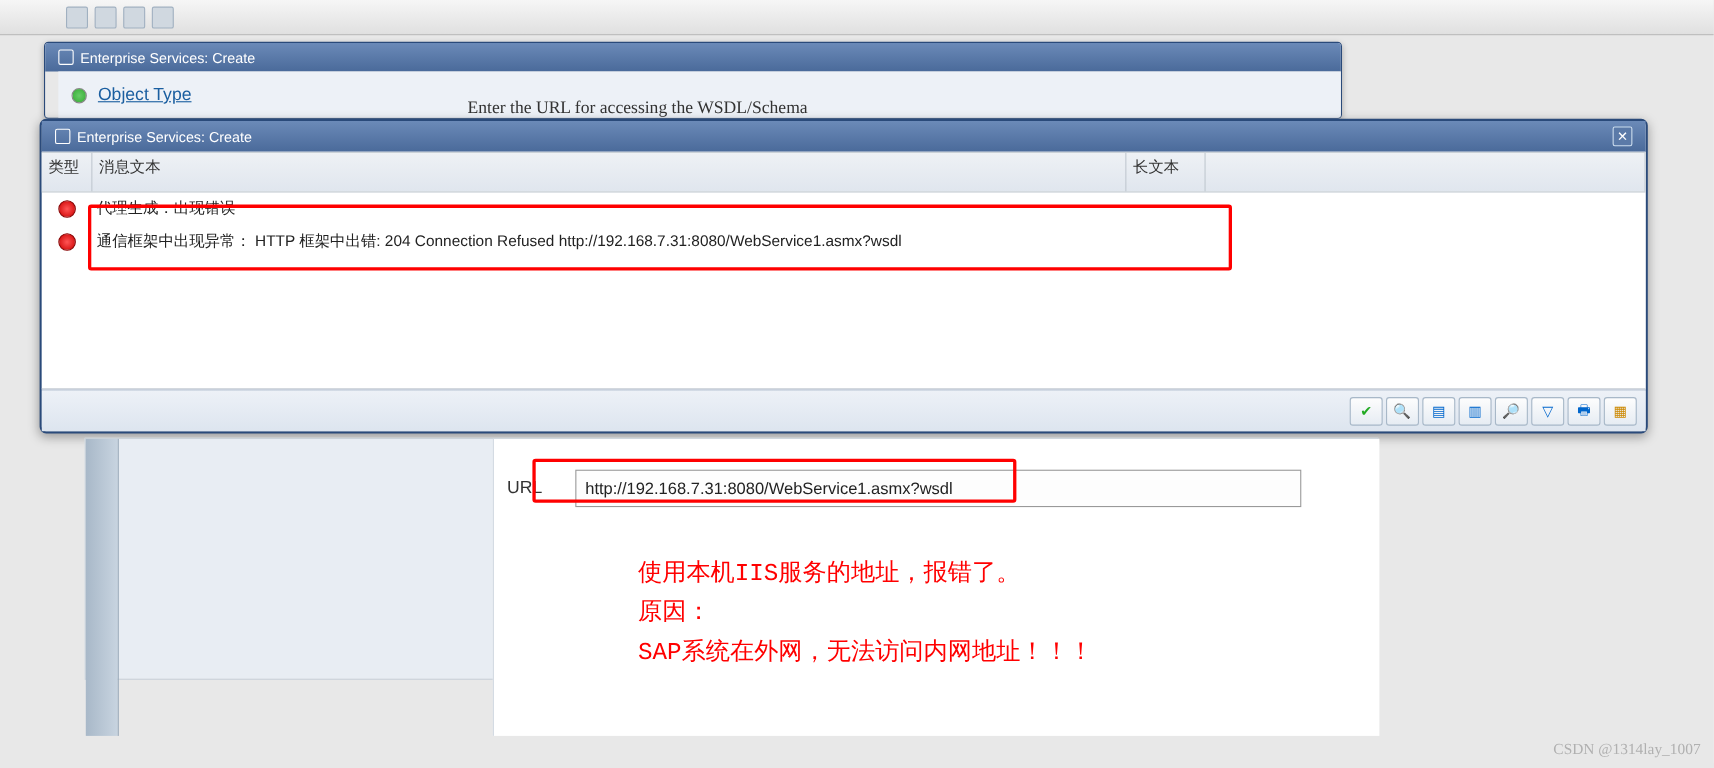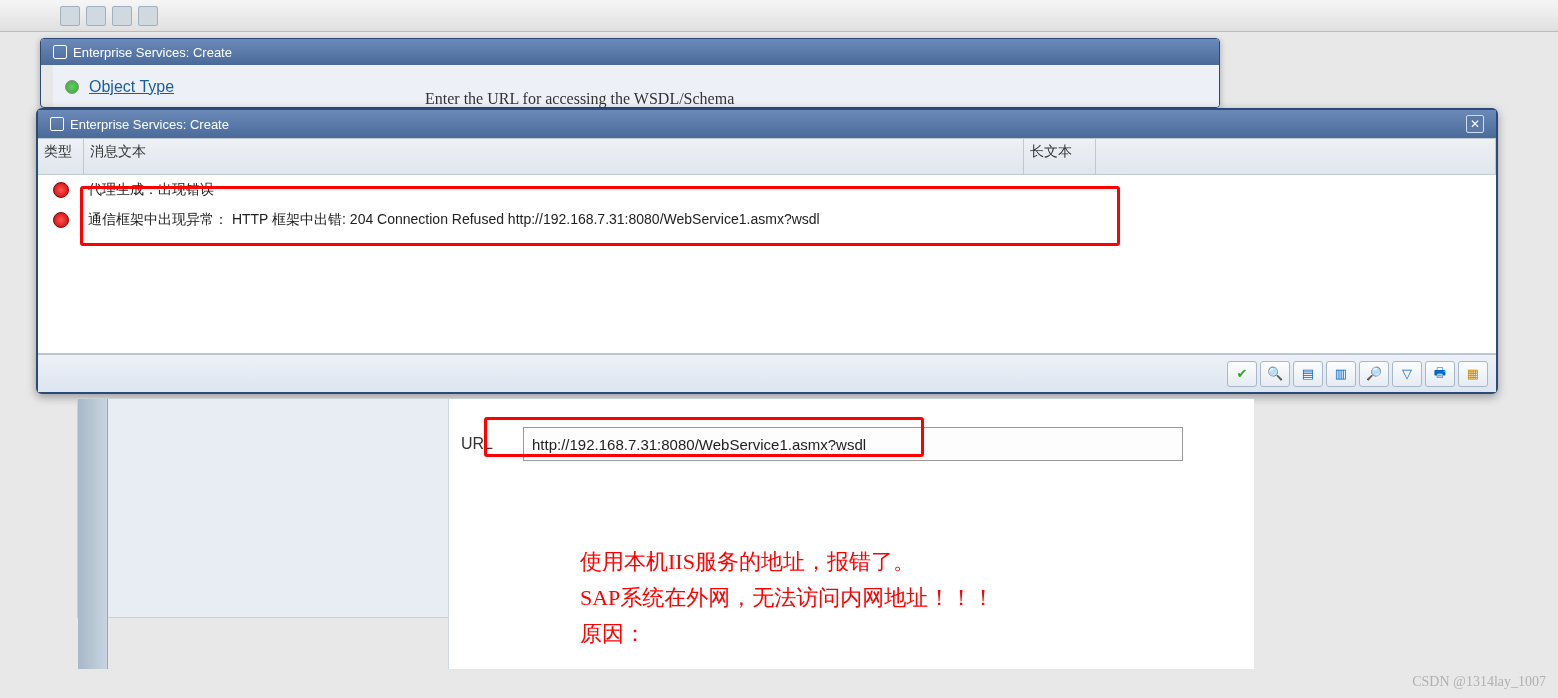--- a/index.html
+++ b/index.html
@@ -237,22 +237,21 @@
     top: 417px; left: 484px; width: 440px; height: 40px;
     border-radius: 3px;
     pointer-events: none;
   }
   .annotation {
     position: absolute;
     top: 504px; left: 580px;
     color: #f00;
     font-size: 22px;
     line-height: 36px;
-    font-family: Liberation Serif, serif;
-    margin-top: 40px;
+    font-family: Liberation Mono, monospace;
   }
   .watermark {
     position: absolute;
     right: 12px; bottom: 8px;
     color: #b0b0b0;
     font-size: 14px;
     font-family: Liberation Serif, serif;
   }
 </style>
 </head>
@@ -347,17 +346,17 @@
       <span class="url-label">URL</span>
       <input class="url-input" type="text" value="http://192.168.7.31:8080/WebService1.asmx?wsdl" style="">
     </div>
   </div>
 </div>
 
 <div class="red-box-2"></div>
 
 <div class="annotation">
   <div>使用本机IIS服务的地址，报错了。</div>
+  <div>原因：</div>
   <div>SAP系统在外网，无法访问内网地址！！！</div>
-  <div>原因：</div>
 </div>
 
 <div class="watermark">CSDN @1314lay_1007</div>
 
 </body></html>

